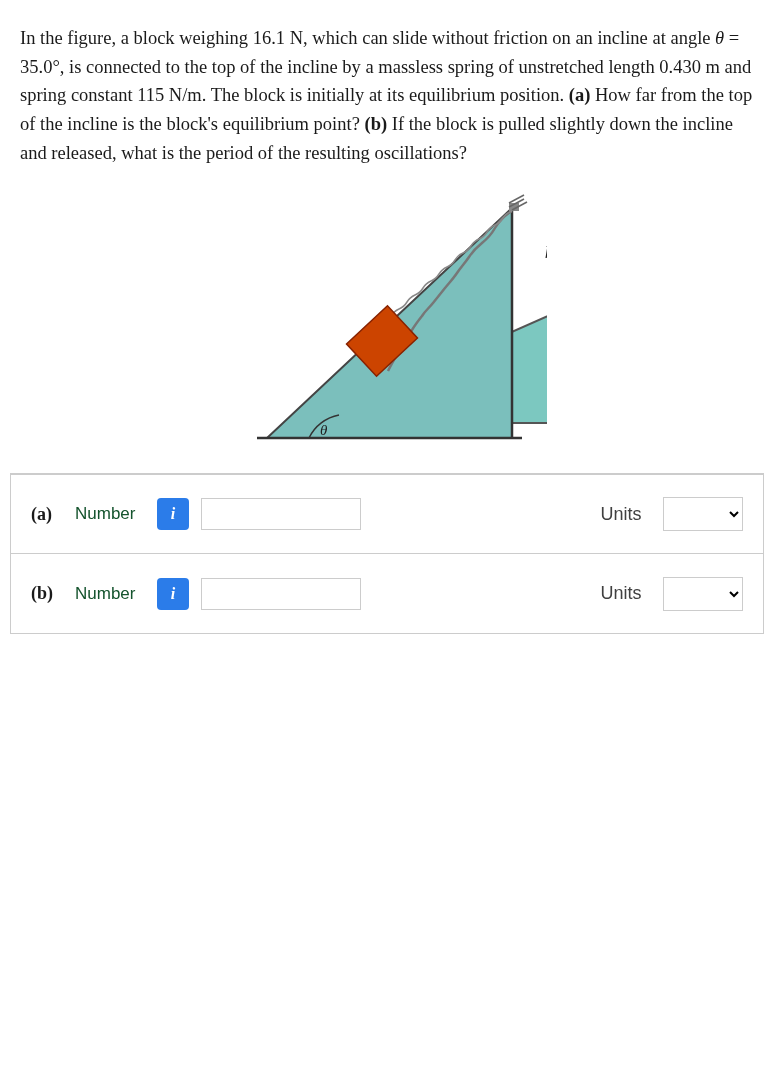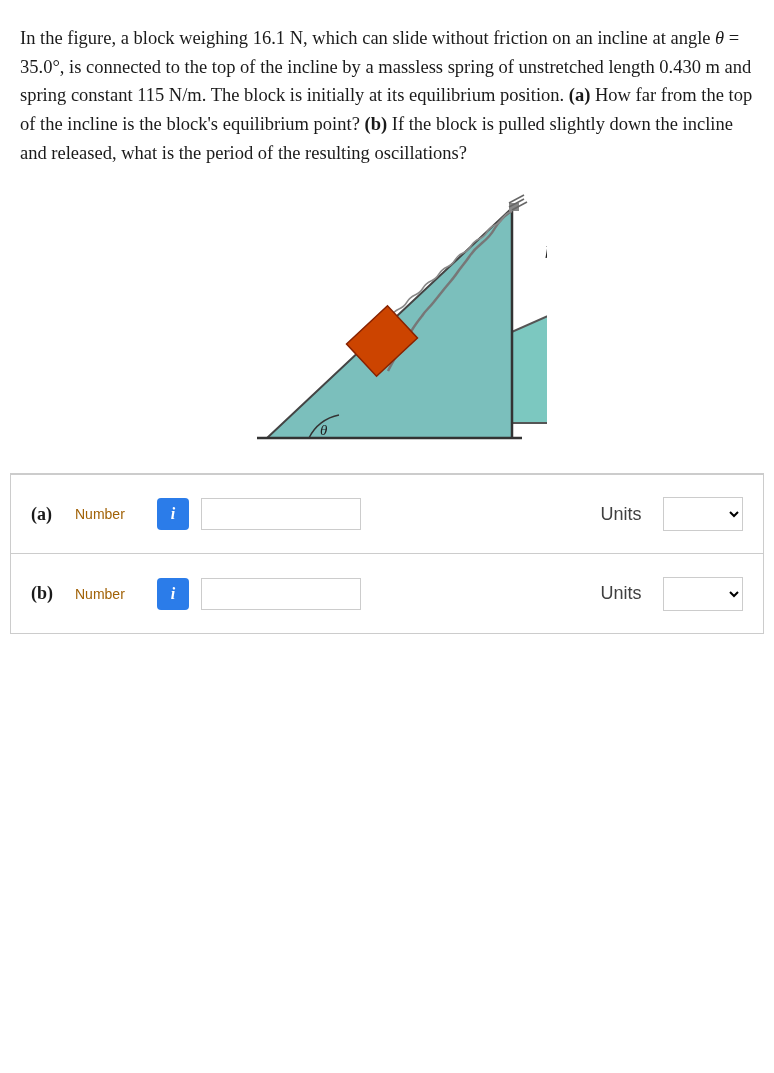--- a/index.html
+++ b/index.html
@@ -68,22 +68,22 @@
     }
 
     .answer-label {
       font-weight: bold;
       font-size: 18px;
       min-width: 32px;
       font-family: Georgia, serif;
     }
 
     .answer-number-label {
-      font-size: 14px;
-      color: #a16207;
+      font-size: 17px;
+      color: #14532d;
       font-family: Arial, sans-serif;
       min-width: 70px;
     }
 
     .info-button {
       background: #2b7ce9;
       color: white;
       border: none;
       border-radius: 4px;
       width: 32px;

